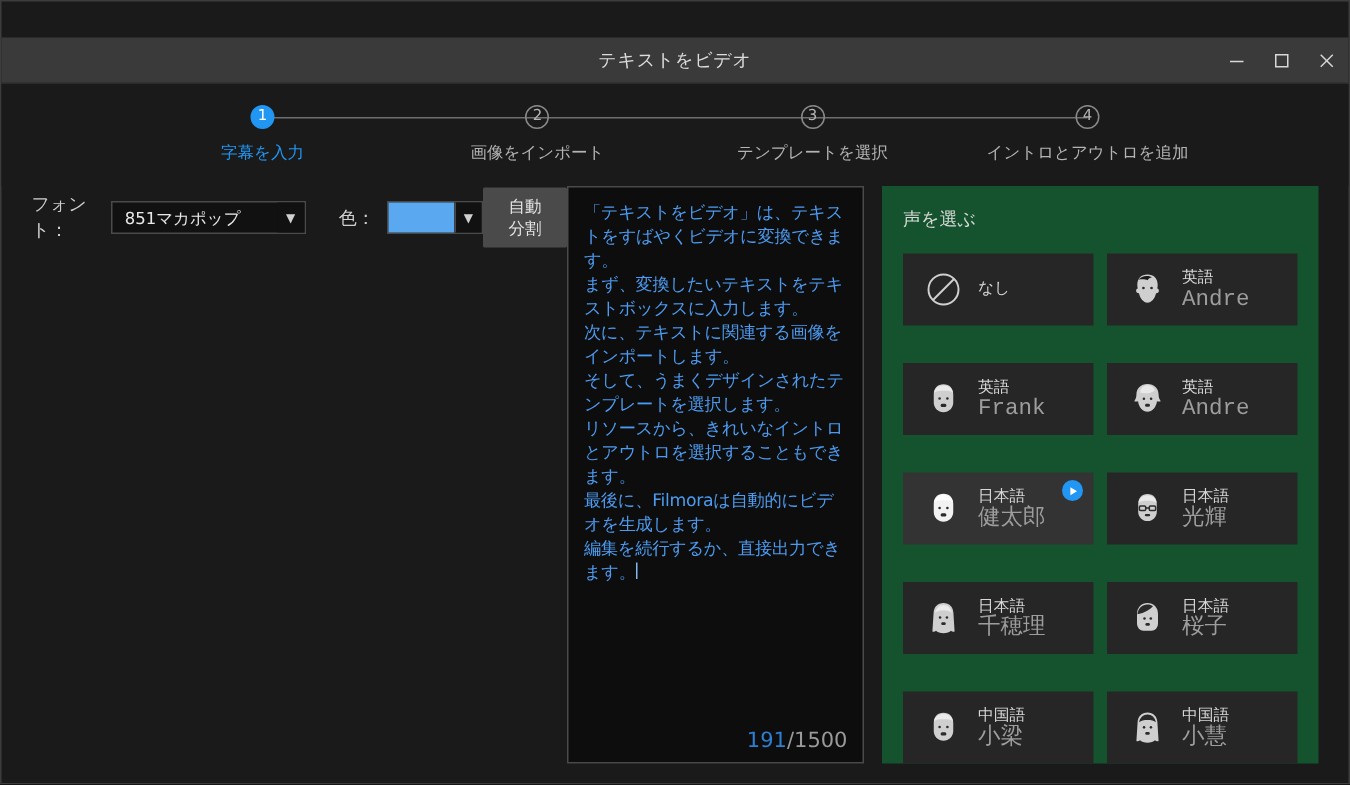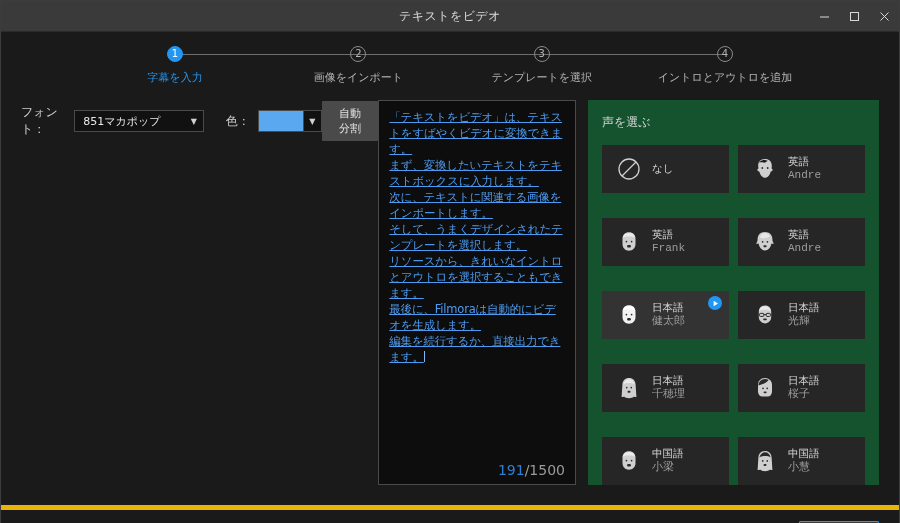--- a/index.html
+++ b/index.html
@@ -28,20 +28,21 @@
 
   
   .titlebar {
     height: 30px;
     min-height: 30px;
     background: #3a3a3a;
     display: flex;
     align-items: center;
     position: relative;
     border-bottom: 1px solid #2b2b2b;
+    margin-top: 24px;
   }
   .titlebar-title {
     position: absolute;
     left: 0;
     right: 0;
     text-align: center;
     font-size: 12px;
     color: #dcdcdc;
     letter-spacing: 0.5px;
     pointer-events: none;
@@ -288,21 +289,21 @@
     display: flex;
     flex-direction: column;
     justify-content: center;
     line-height: 13px;
   }
   .voice-lang {
     font-size: 10.5px;
     color: #d8d8d8;
   }
   .voice-name {
-    font-size: 11px;
+    font-size: 15px;
     color: #9d9d9d;
   }
   .play-badge {
     position: absolute;
     right: 7px;
     top: 5px;
     width: 14px;
     height: 14px;
     border-radius: 50%;
     background: #2196f3;
@@ -404,21 +405,21 @@
             <div class="color-swatch" style="background: rgb(90, 169, 240);"></div>
             <div class="color-caret">▼</div>
           </div>
         </div>
 
         <div class="spacer"></div>
         <button class="btn-split">自動分割</button>
       </div>
 
       <div class="textarea-box">
-        <div class="subtitle-text" style="color: rgb(77, 155, 240); text-decoration: underline;"><span>「テキストをビデオ」は、テキストをすばやくビデオに変換できます。
+        <div class="subtitle-text" style="color: rgb(77, 155, 240);"><span>「テキストをビデオ」は、テキストをすばやくビデオに変換できます。
 まず、変換したいテキストをテキストボックスに入力します。
 次に、テキストに関連する画像をインポートします。
 そして、うまくデザインされたテンプレートを選択します。
 リソースから、きれいなイントロとアウトロを選択することもできます。
 最後に、Filmoraは自動的にビデオを生成します。
 編集を続行するか、直接出力できます。</span><span class="caret-bar"></span></div>
         <div class="char-count"><span class="cur">191</span><span>/</span><span>1500</span></div>
       </div>
     </div>
 

